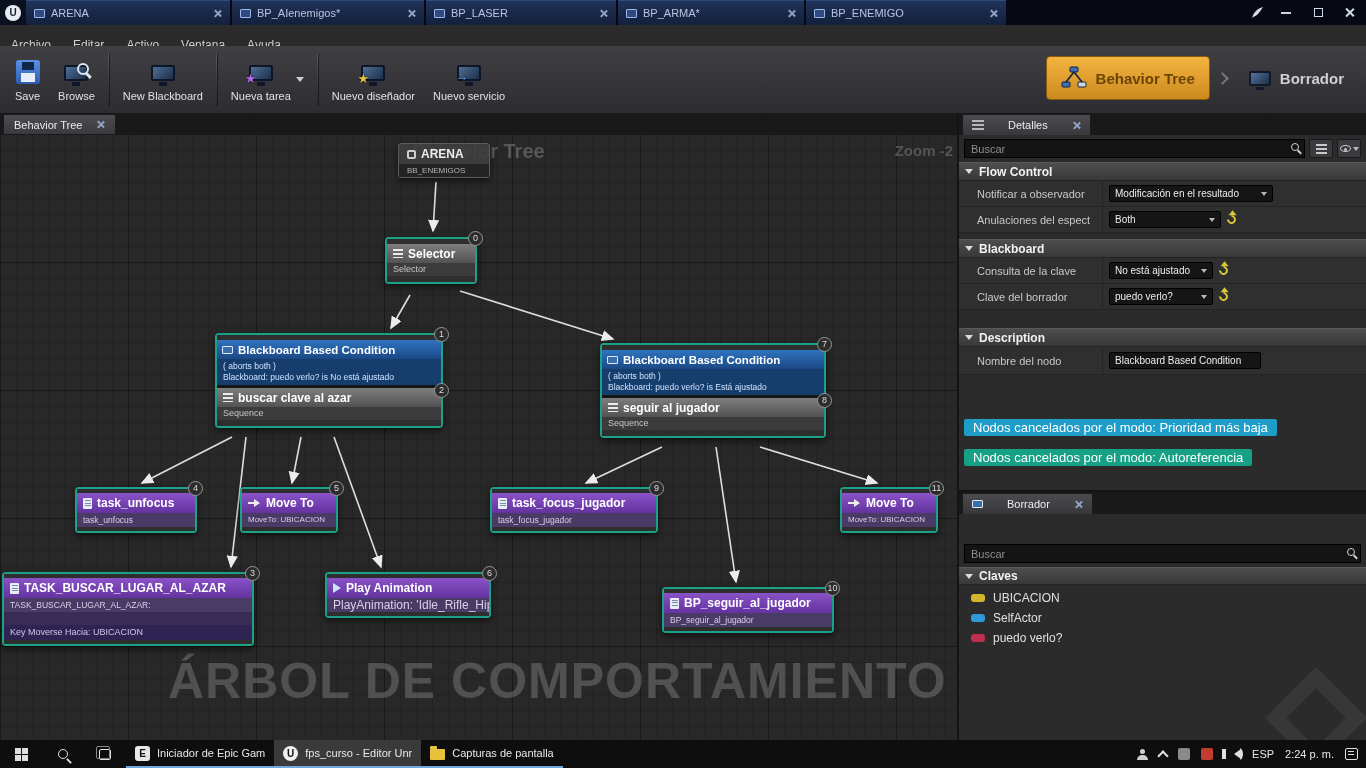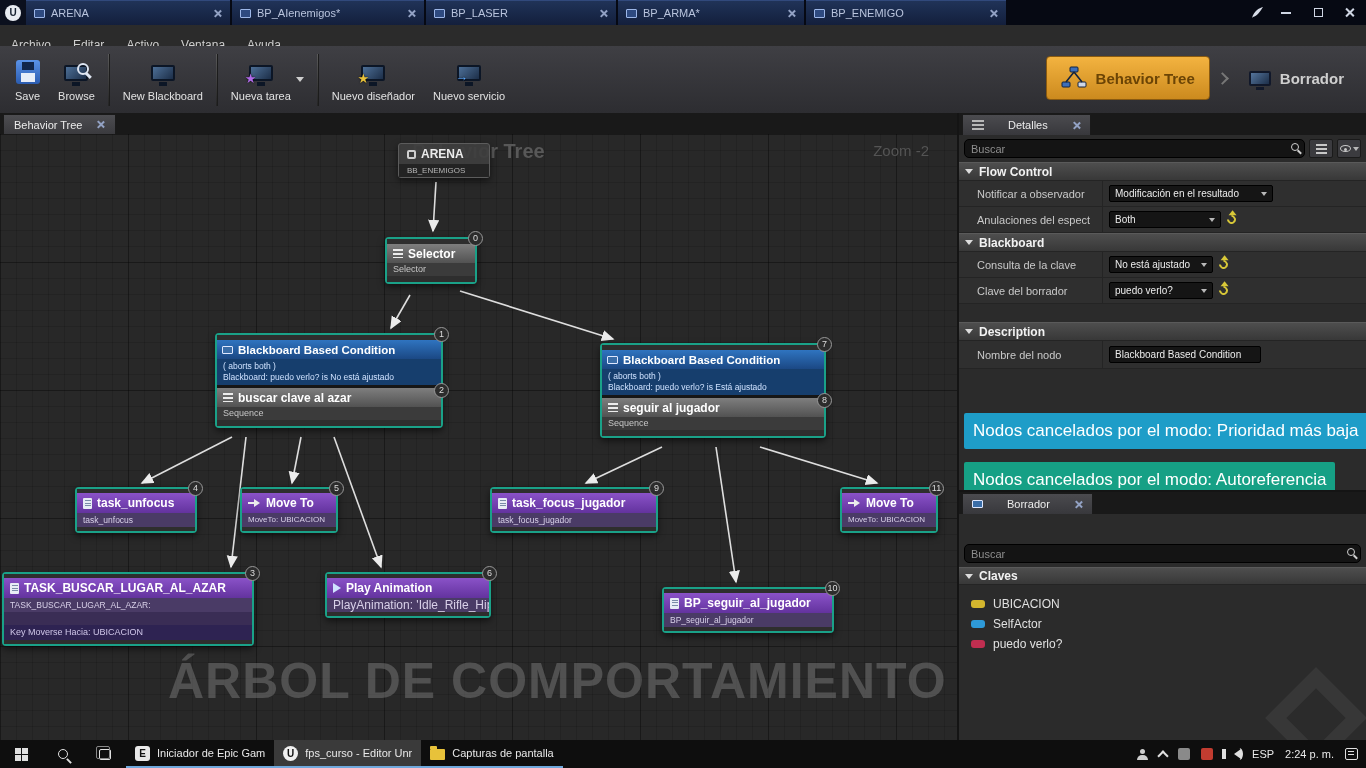--- a/index.html
+++ b/index.html
@@ -61,21 +61,21 @@
 
   
   .graph{position:absolute;top:134px;left:0;width:957px;height:606px;background:#282828;overflow:hidden;
     background-image:
       linear-gradient(rgba(0,0,0,.28) 1px,transparent 1px),
       linear-gradient(90deg,rgba(0,0,0,.28) 1px,transparent 1px),
       linear-gradient(rgba(0,0,0,.13) 1px,transparent 1px),
       linear-gradient(90deg,rgba(0,0,0,.13) 1px,transparent 1px);
     background-size:128px 128px,128px 128px,16px 16px,16px 16px}
   .wm-title{position:absolute;top:6px;left:0;right:0;text-align:center;font-size:20px;font-weight:bold;color:#585858}
-  .wm-zoom{position:absolute;top:8px;right:28px;font-size:15px;font-weight:normal;color:#545454}
+  .wm-zoom{position:absolute;top:8px;right:4px;font-size:15px;font-weight:bold;color:#545454}
   .wm-bottom{position:absolute;top:518px;left:168px;font-size:50px;font-weight:bold;color:rgba(130,130,130,.45);letter-spacing:1px;white-space:nowrap}
   .wires{position:absolute;left:0;top:0;pointer-events:none}
   .wire{stroke:#dedede;stroke-width:1.6}
 
   .bt-node{position:absolute;border:2px solid #1aa188;border-radius:4px;background:#1d1d1d;box-shadow:0 3px 7px rgba(0,0,0,.55);font-size:12px}
   .pin-strip{height:5px;background:#2e2e2e}
   .pin-strip.bottom{height:6px}
   .badge{position:absolute;width:15px;height:15px;border-radius:50%;background:#2c2c2c;border:1px solid #989898;color:#ddd;font-size:9px;line-height:13px;text-align:center;z-index:3}
   .badge-top{right:-8px;top:-8px}
   .badge-mid{right:-8px;top:48px}
@@ -107,39 +107,39 @@
   .play-icon{width:0;height:0;border-left:8px solid #cfe2ff;border-top:5px solid transparent;border-bottom:5px solid transparent}
   .root-icon{width:9px;height:9px;border:2px solid #cfcfcf;border-radius:2px}
 
   
   .rightcol{position:absolute;left:957px;top:113px;width:409px;height:627px;background:#2b2b2b;border-left:2px solid #141414}
   .ptab-strip{height:22px;background:#191919;display:flex;align-items:flex-end}
   .ptab{display:flex;align-items:center;gap:24px;height:21px;padding:0 9px;background:linear-gradient(#4b4b4f,#38383c);color:#ececec;font-size:11px;border:1px solid #1a1a1a;border-bottom:none;margin-left:3px}
   .sliders-icon{width:12px;height:10px;background:repeating-linear-gradient(#b8b8b8 0 2px,transparent 2px 4px)}
   .search-row{display:flex;gap:4px;padding:4px 5px;align-items:center}
   .searchbox{position:relative;flex:1}
-  .searchbox input{width:100%;height:19px;background:#141414;border:1px solid #000;border-radius:5px;color:#cfcfcf;font-size:11px;padding:0 20px 0 6px;font-family:inherit}
+  .searchbox input{width:100%;height:19px;background:#141414;border:1px solid #000;border-radius:0;color:#cfcfcf;font-size:11px;padding:0 20px 0 6px;font-family:inherit}
   .searchbox input::placeholder{color:#8e8e8e}
   .mag-icon{position:absolute;right:6px;top:4px;width:8px;height:8px;border:1.6px solid #cfcfcf;border-radius:50%}
   .mag-icon::after{content:"";position:absolute;right:-4px;bottom:-3px;width:5px;height:1.8px;background:#cfcfcf;transform:rotate(45deg)}
   .sq-btn{width:24px;height:19px;background:#3b3b3f;border:1px solid #1a1a1a;border-radius:2px;display:flex;align-items:center;justify-content:center;gap:2px}
   .grid-icon{width:11px;height:10px;background:repeating-linear-gradient(#c8c8c8 0 2px,transparent 2px 4px)}
   .eye-icon{width:11px;height:7px;border:1px solid #c8c8c8;border-radius:50%;position:relative}
   .eye-icon::after{content:"";position:absolute;left:3.5px;top:1.5px;width:3px;height:3px;border-radius:50%;background:#c8c8c8}
   .caret{width:0;height:0;border-left:3.5px solid transparent;border-right:3.5px solid transparent;border-top:4.5px solid #b8b8b8}
   .sec-header{display:flex;align-items:center;gap:6px;height:19px;padding-left:6px;background:linear-gradient(#4e4e4e,#383838);border-top:1px solid #5a5a5a;border-bottom:1px solid #242424;font-weight:bold;font-size:12px;color:#f2f2f2}
   .tri{width:0;height:0;border-left:4px solid transparent;border-right:4px solid transparent;border-top:5px solid #ddd}
   .prop-row{display:flex;align-items:center;height:26px;border-bottom:1px solid #242424;background:#2f2f2f}
   .prop-label{width:144px;padding-left:18px;font-size:11px;color:#c9c9c9;border-right:1px solid #242424;white-space:nowrap;overflow:hidden;flex:none;align-self:stretch;display:flex;align-items:center}
   .prop-value{display:flex;align-items:center;gap:6px;padding-left:6px}
   .dropdown{height:17px;background:#151515;border:1px solid #000;border-radius:2px;display:inline-flex;align-items:center;justify-content:space-between;padding:0 5px;font-size:10px;color:#ececec;gap:6px;white-space:nowrap}
   .textfield{height:17px;background:#151515;border:1px solid #000;border-radius:2px;display:inline-flex;align-items:center;padding:0 5px;font-size:10px;color:#ececec;white-space:nowrap}
   .reset-icon{width:9px;height:9px;border:2px solid #d8c838;border-radius:50%;border-top-color:transparent;position:relative;transform:rotate(-45deg)}
   .reset-icon::after{content:"";position:absolute;top:-4px;left:4px;border-left:4px solid transparent;border-right:4px solid transparent;border-bottom:5px solid #d8c838;transform:rotate(45deg)}
-  .notice{margin:0 0 0 5px;padding:8px 9px;border-radius:2px;color:#fff;font-size:17px;width:fit-content;white-space:nowrap}
+  .notice{margin:0 0 0 5px;padding:1px 9px;border-radius:2px;color:#fff;font-size:13px;width:fit-content;white-space:nowrap}
   .key-row{display:flex;align-items:center;gap:8px;height:20px;padding-left:12px;font-size:12px;color:#e0e0e0}
   .key-icon{width:14px;height:8px;border-radius:3px;flex:none}
   .corner-logo{position:absolute;right:14px;bottom:-14px;width:72px;height:72px;border:15px solid rgba(255,255,255,.06);transform:rotate(45deg)}
   .corner-logo::after{content:"";position:absolute;right:-26px;bottom:-26px;width:22px;height:15px;background:rgba(255,255,255,.06);transform:rotate(0deg)}
 
   
   .taskbar{position:absolute;left:0;top:740px;width:1366px;height:28px;background:#0e0e0e;display:flex;align-items:stretch;font-size:11px;color:#e8e8e8}
   .tb-btn{width:42px;display:flex;align-items:center;justify-content:center}
   .win-logo{width:13px;height:13px;background:
     linear-gradient(#e0e0e0,#e0e0e0) 0 0/6px 6px no-repeat,
@@ -513,21 +513,21 @@
         <div class="prop-label">Anulaciones del espect</div>
         <div class="prop-value">
           <div class="dropdown" style="width:112px">
             <span>Both</span>
               <span class="caret"></span>
           </div>
           <span class="reset-icon"></span>
         </div>
       </div>
 
-      <div class="sec-header" style="">
+      <div class="sec-header" style="margin-top:6px">
         <span class="tri"></span>
         <span>Blackboard</span>
       </div>
       <div class="prop-row">
         <div class="prop-label">Consulta de la clave</div>
         <div class="prop-value">
           <div class="dropdown" style="width:104px">
             <span>No está ajustado</span>
               <span class="caret"></span>
           </div>
@@ -573,21 +573,21 @@
       <div class="search-row" style="margin-top:26px">
         <div class="searchbox">
           <input placeholder="Buscar" style="">
           <span class="mag-icon"></span>
         </div>
       </div>
       <div class="sec-header" style="height:18px">
         <span class="tri"></span>
         <span>Claves</span>
       </div>
-      <div class="key-row" style="margin-top:9px">
+      <div class="key-row" style="margin-top:3px">
         <span class="key-icon" style="background-color: rgb(212, 182, 46);"></span>
         <span>UBICACION</span>
       </div>
       <div class="key-row">
         <span class="key-icon" style="background-color: rgb(46, 154, 216);"></span>
         <span>SelfActor</span>
       </div>
       <div class="key-row">
         <span class="key-icon" style="background-color: rgb(192, 46, 80);"></span>
         <span>puedo verlo?</span>

